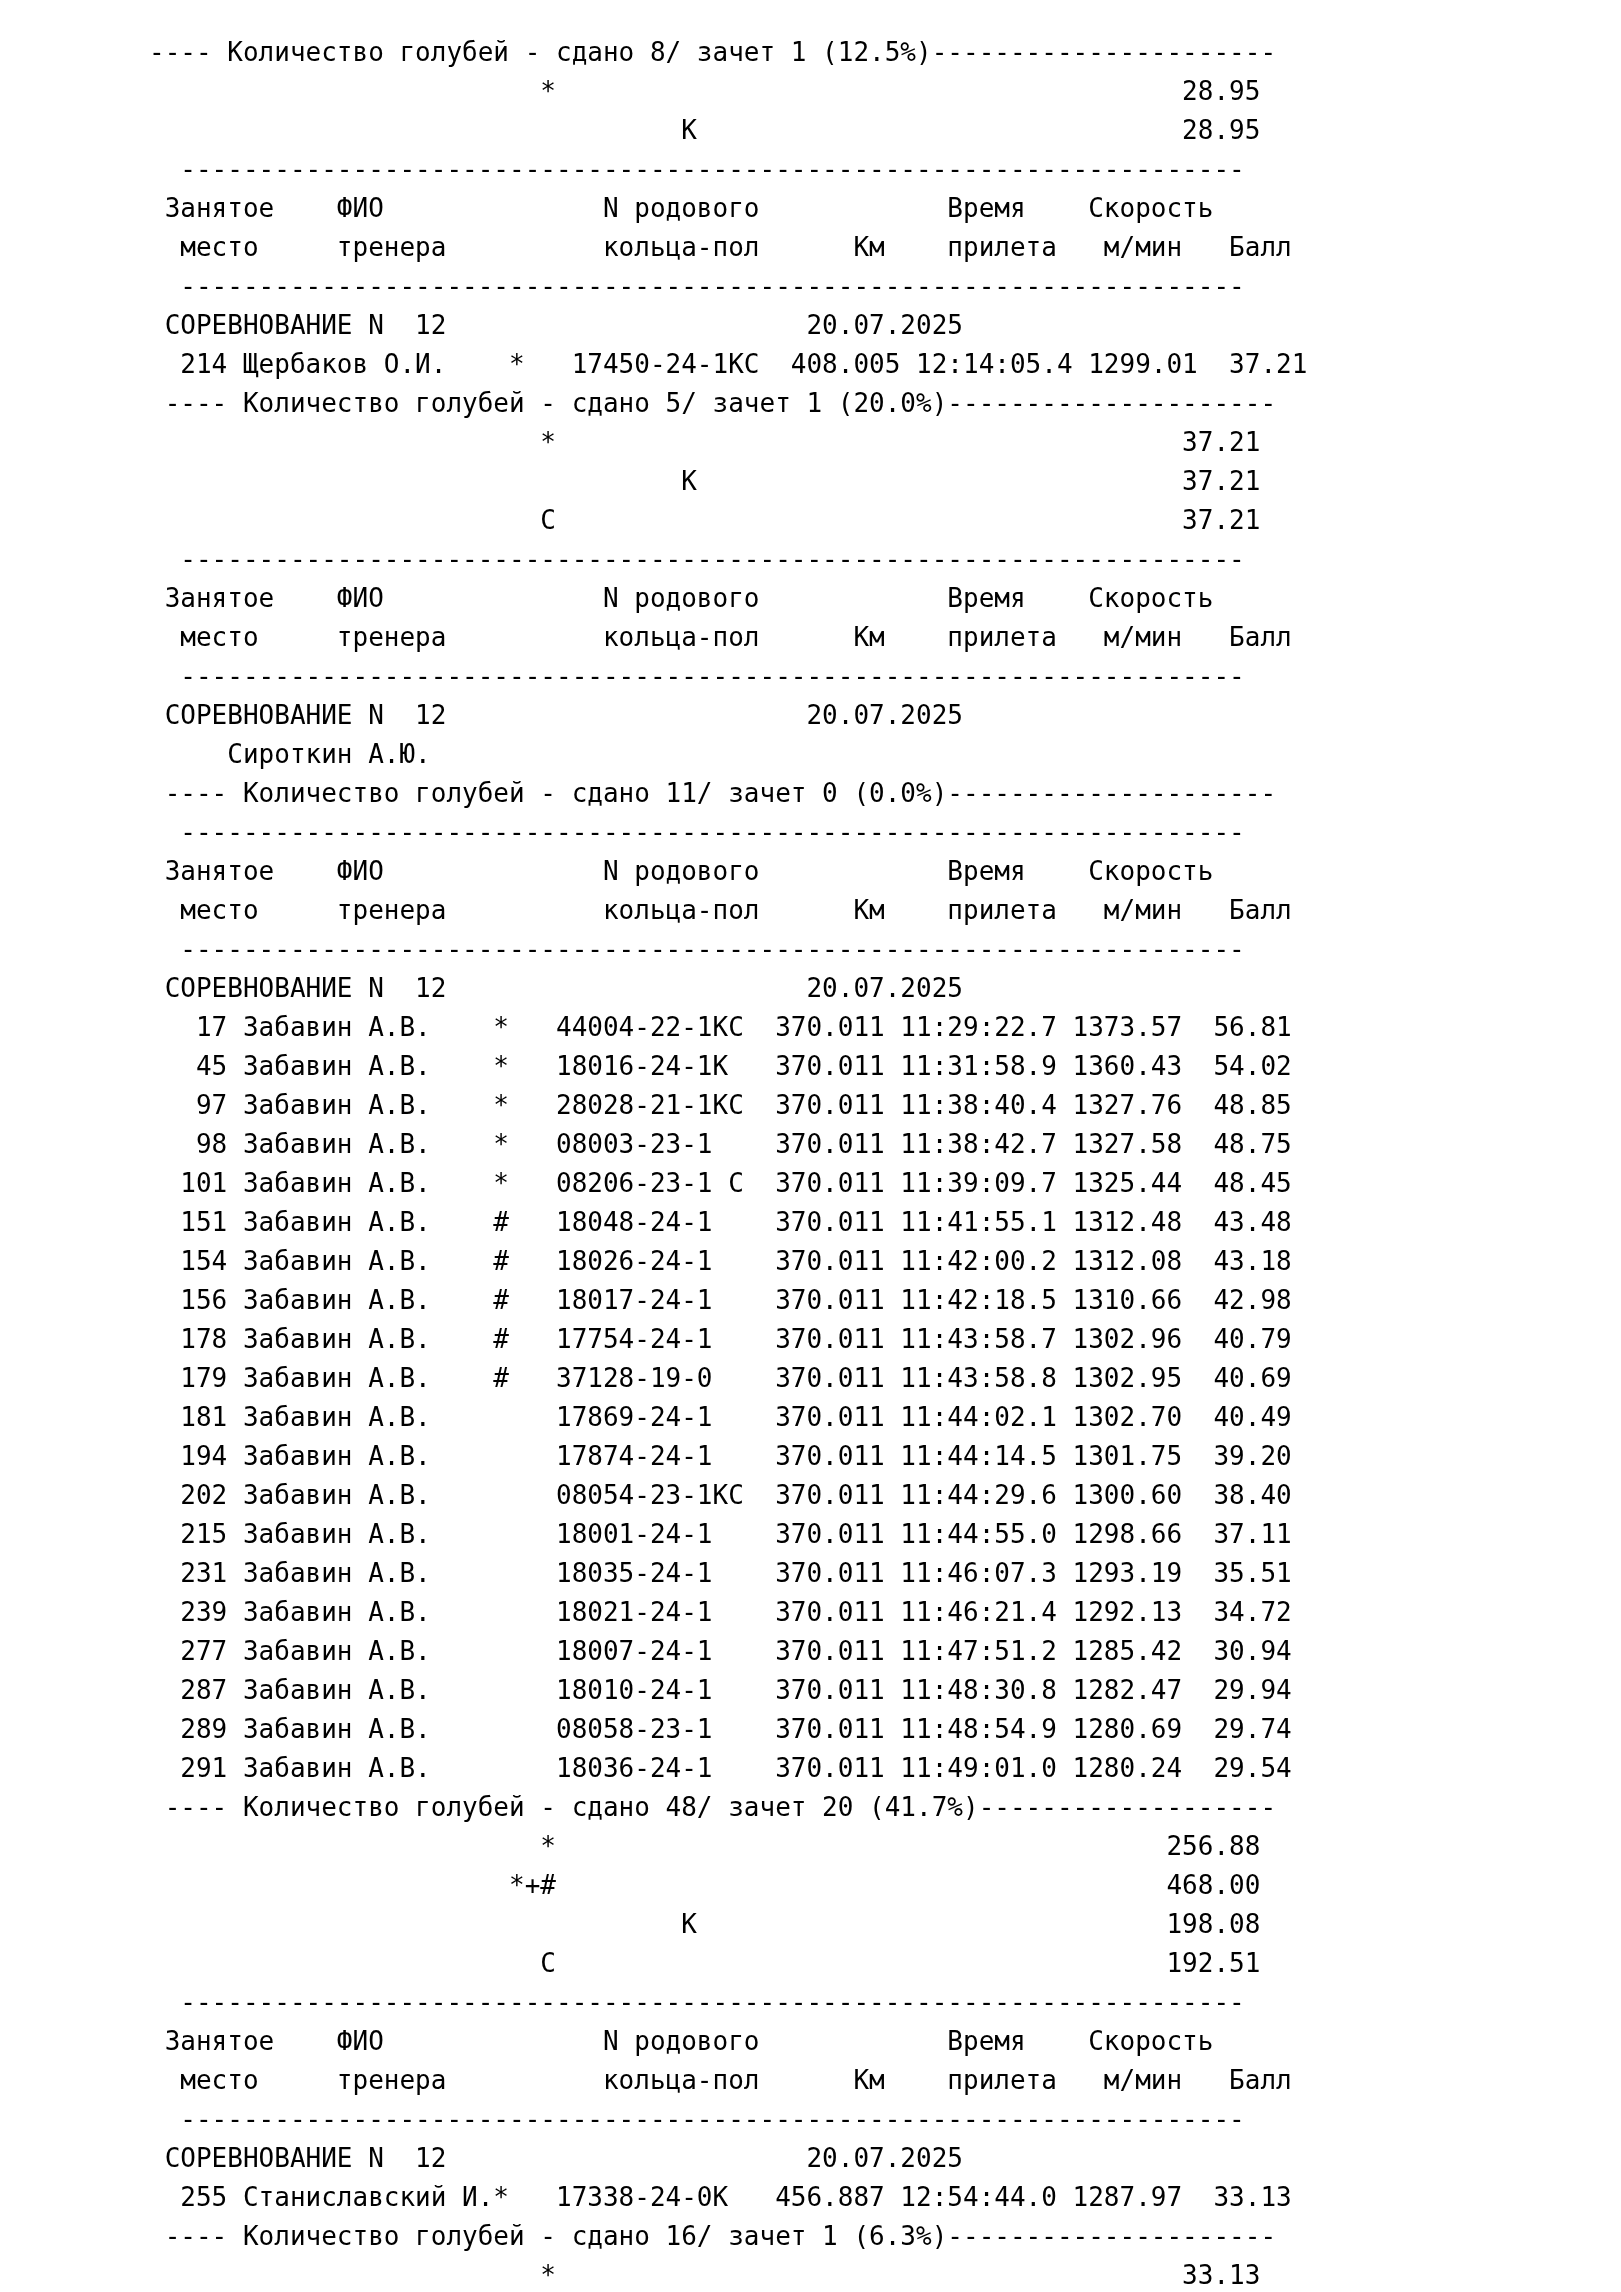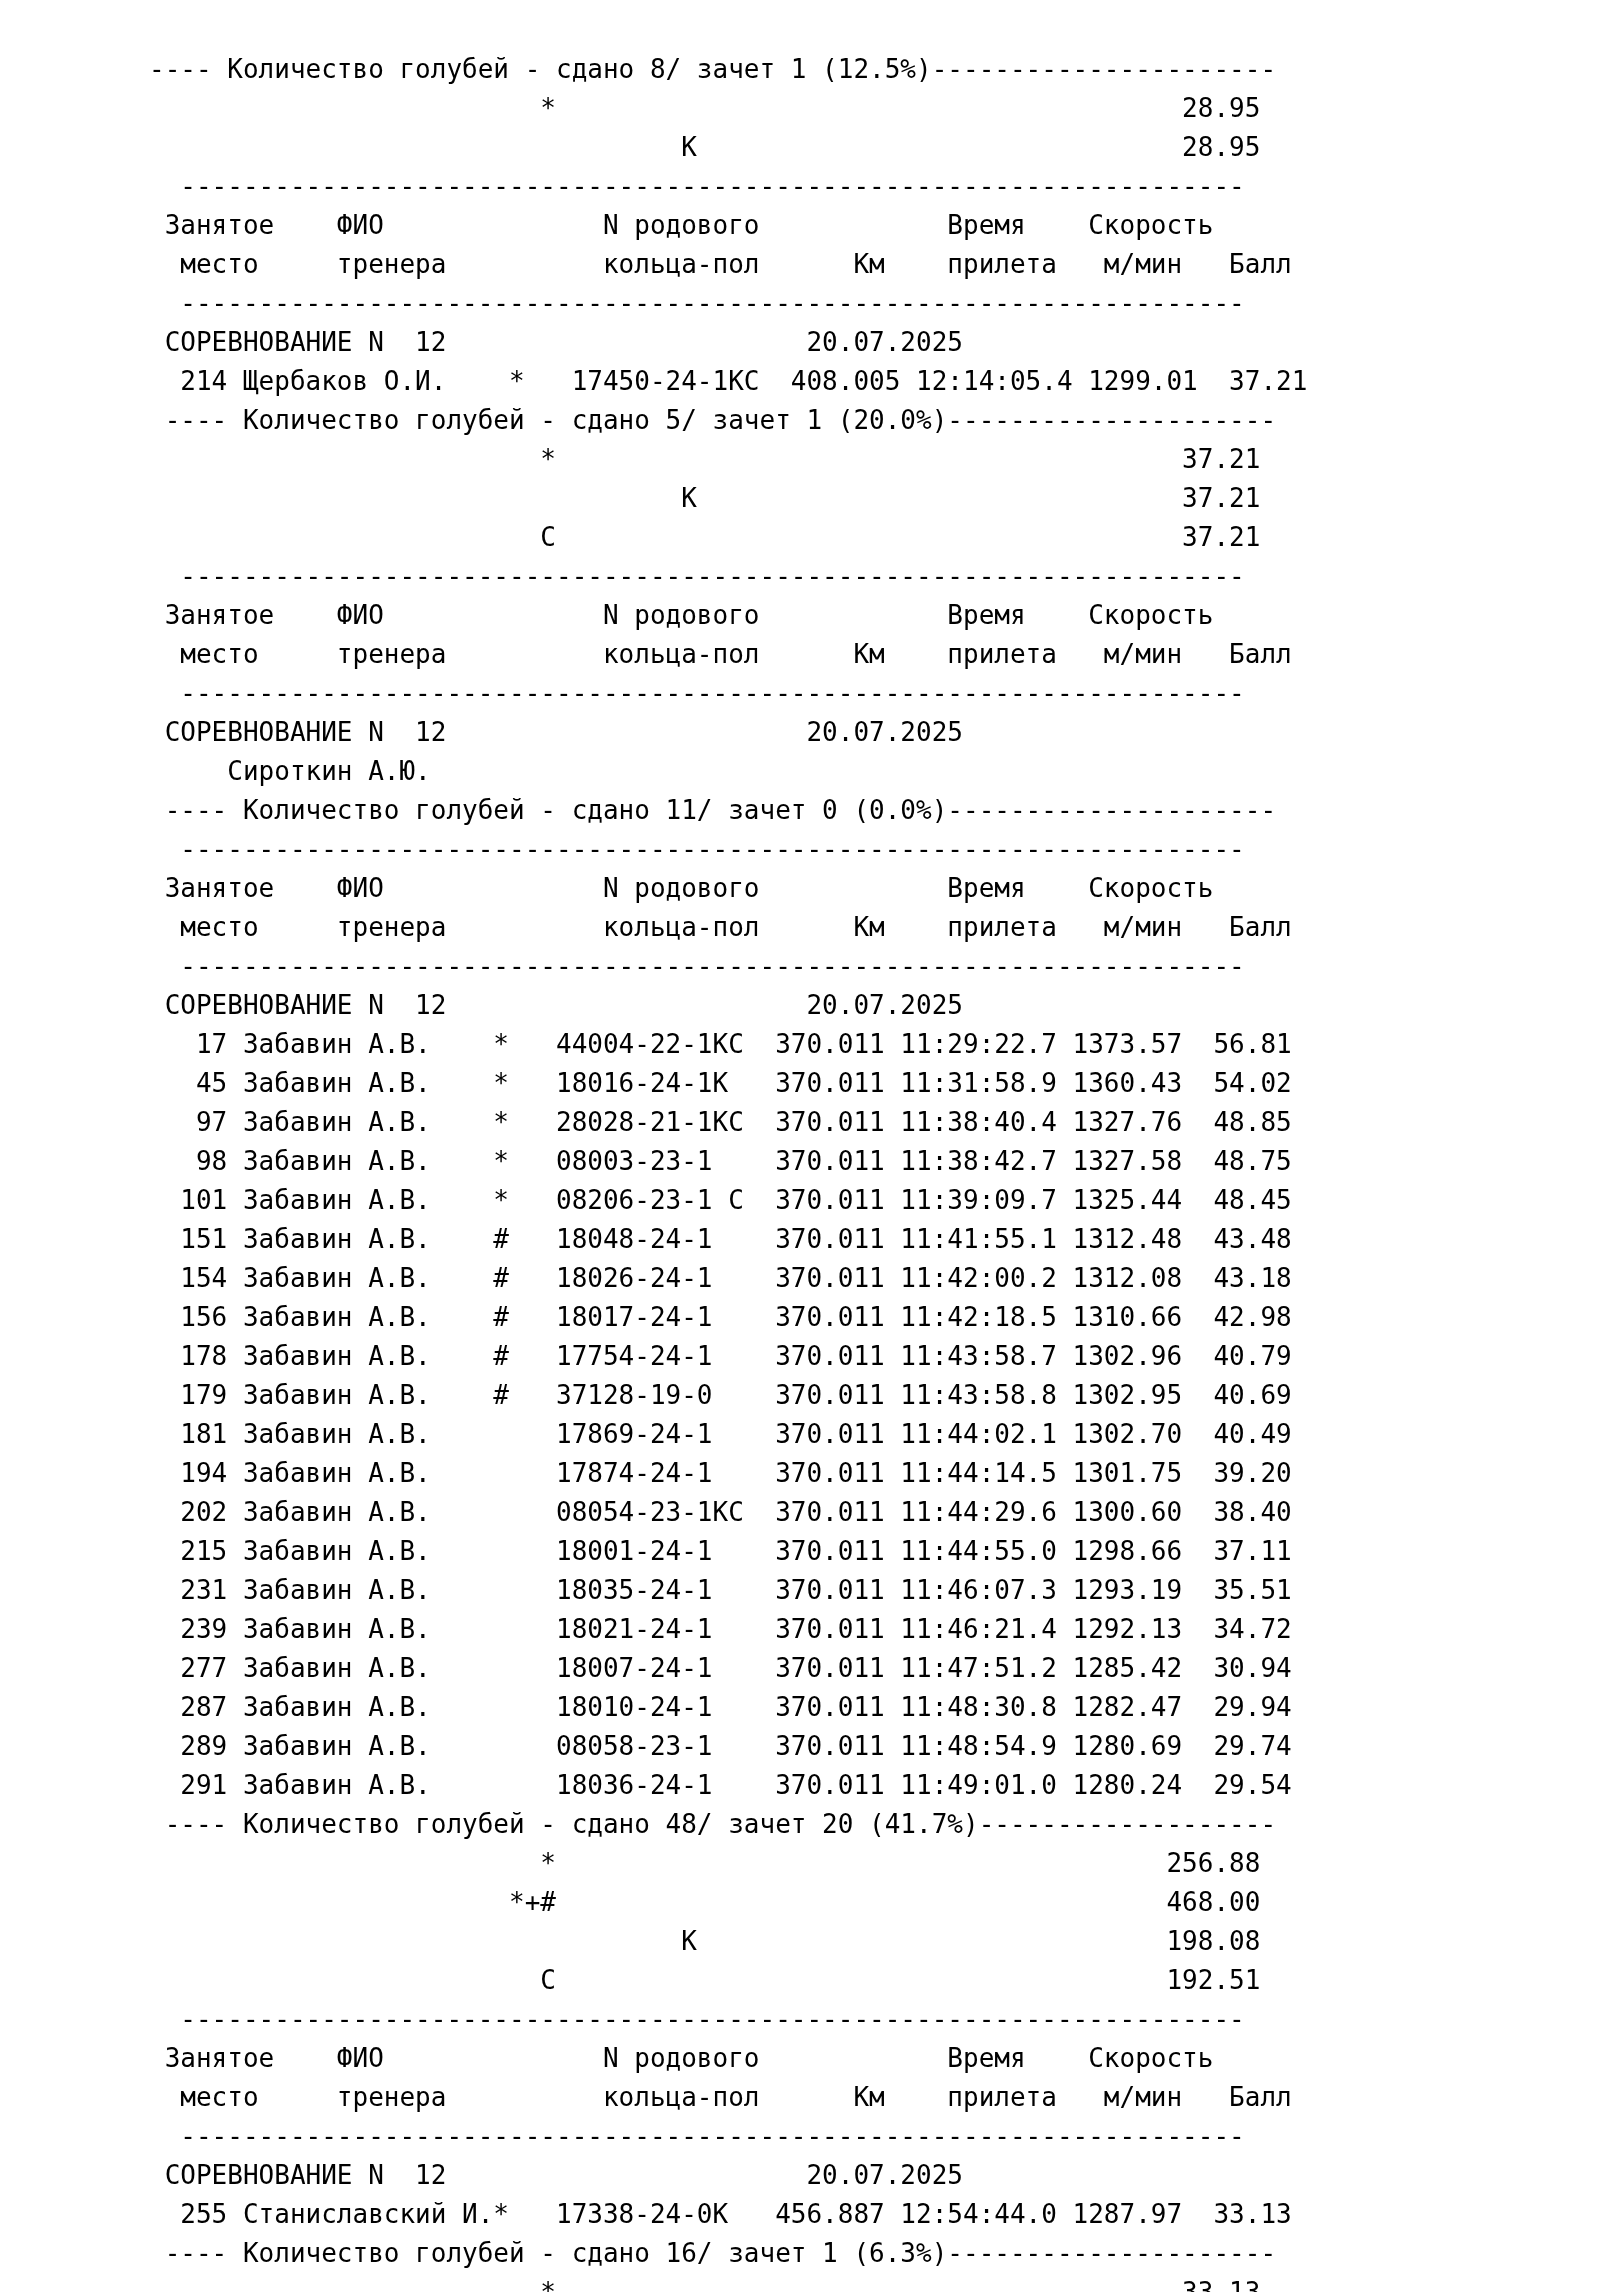--- a/index.html
+++ b/index.html
@@ -12,21 +12,21 @@
     font-family: "DejaVu Sans Mono", "Liberation Mono", monospace;
     color: #000000;
   }
   #page {
     width: 1621px;
     height: 2293px;
     box-sizing: border-box;
     position: relative;
     background: #ffffff;
     overflow: hidden;
-    padding: 50px 0 0 0;
+    padding: 33px 0 0 0;
   }
   #report {
     font-size: 26px;
     line-height: 39px;
     letter-spacing: 0px;
     white-space: pre;
     margin: 0;
     padding: 0 0 0 149px;
     font-weight: 400;
     -webkit-font-smoothing: antialiased;

